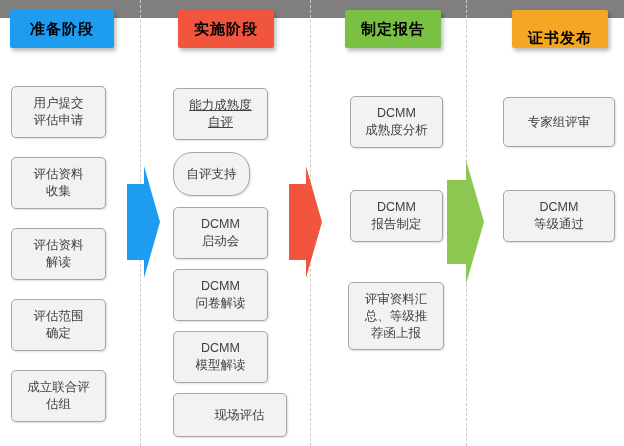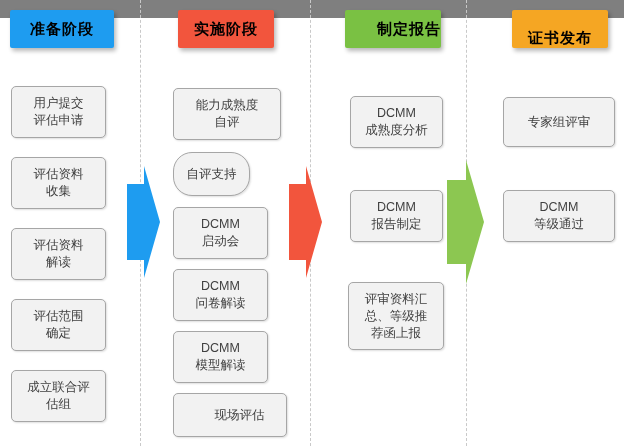--- a/index.html
+++ b/index.html
@@ -90,39 +90,39 @@
   <div class="divider" style="left:140px;"></div>
   <div class="divider" style="left:310px;"></div>
   <div class="divider" style="left:466px;"></div>
 
   <div class="phase-header" style="left:10px; top:10px; width:104px; background:#1e9cf0;align-items:center;">
     <span>准备阶段</span>
   </div>
   <div class="phase-header" style="left:178px; top:10px; width:96px; background:#f2553d;">
     <span>实施阶段</span>
   </div>
-  <div class="phase-header" style="left:345px; top:10px; width:96px; background:#7ac143;justify-content:flex-end;">
+  <div class="phase-header" style="left:345px; top:10px; width:96px; background:#7ac143;">
     <span>制定报告</span>
   </div>
   <div class="phase-header" style="left:512px; top:10px; width:96px; background:#f5a623;align-items:flex-end;">
     <span>证书发布</span>
   </div>
 
   <div class="step-box" style="left:11px; top:86px; width:95px; height:52px;">用户提交
 评估申请</div>
   <div class="step-box" style="left:11px; top:157px; width:95px; height:52px;">评估资料
 收集</div>
   <div class="step-box" style="left:11px; top:228px; width:95px; height:52px;">评估资料
 解读</div>
   <div class="step-box" style="left:11px; top:370px; width:95px; height:52px;">成立联合评
 估组</div>
   <div class="step-box" style="left:11px; top:299px; width:95px; height:52px;">评估范围
 确定</div>
 
-  <div class="step-box" style="left:173px; top:88px; width:108px; height:52px;">能力成熟度
+  <div class="step-box" style="left:173px; top:88px; width:95px; height:52px;text-decoration:underline;">能力成熟度
 自评</div>
   <div class="step-box" style="left:173px; top:152px; width:77px; height:44px;border-radius:19px;">自评支持</div>
   <div class="step-box" style="left:173px; top:207px; width:95px; height:52px;">DCMM
 启动会</div>
   <div class="step-box" style="left:173px; top:269px; width:95px; height:52px;">DCMM
 问卷解读</div>
   <div class="step-box" style="left:173px; top:331px; width:95px; height:52px;">DCMM
 模型解读</div>
   <div class="step-box" style="left:173px; top:393px; width:114px; height:44px;padding-left:23px;">现场评估</div>
 

